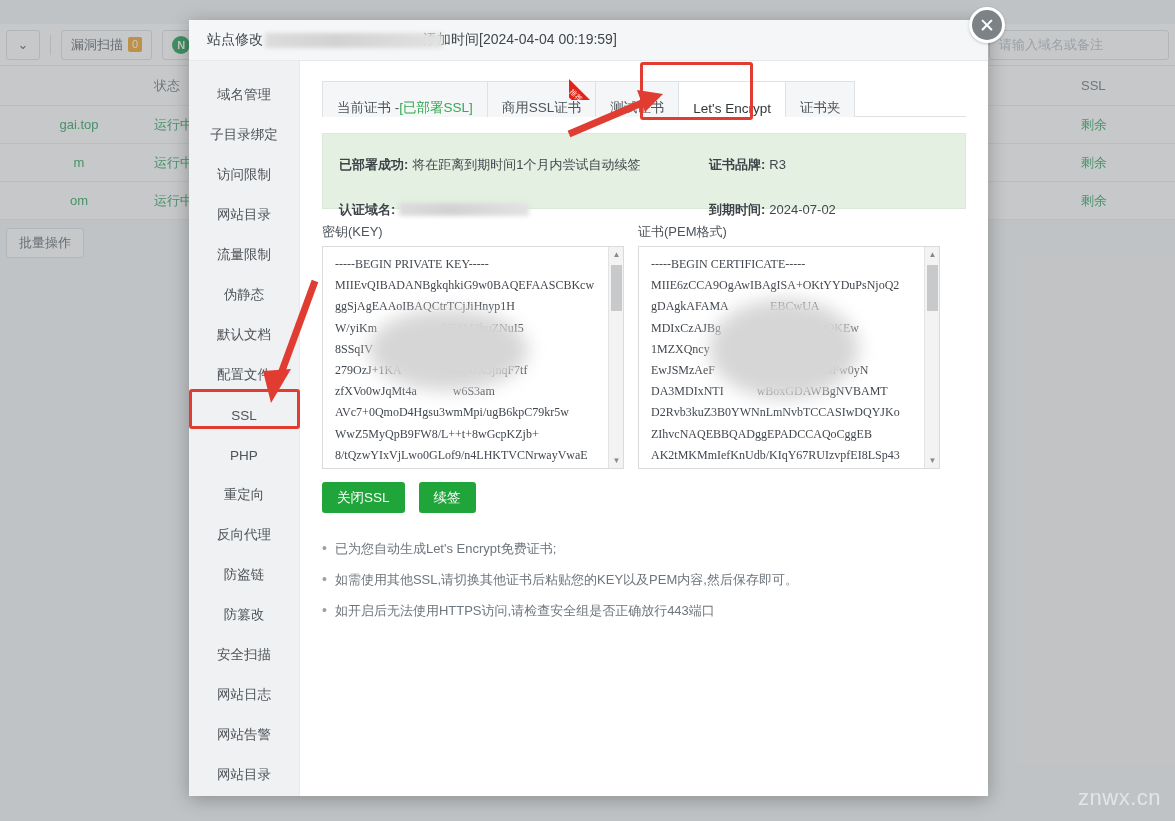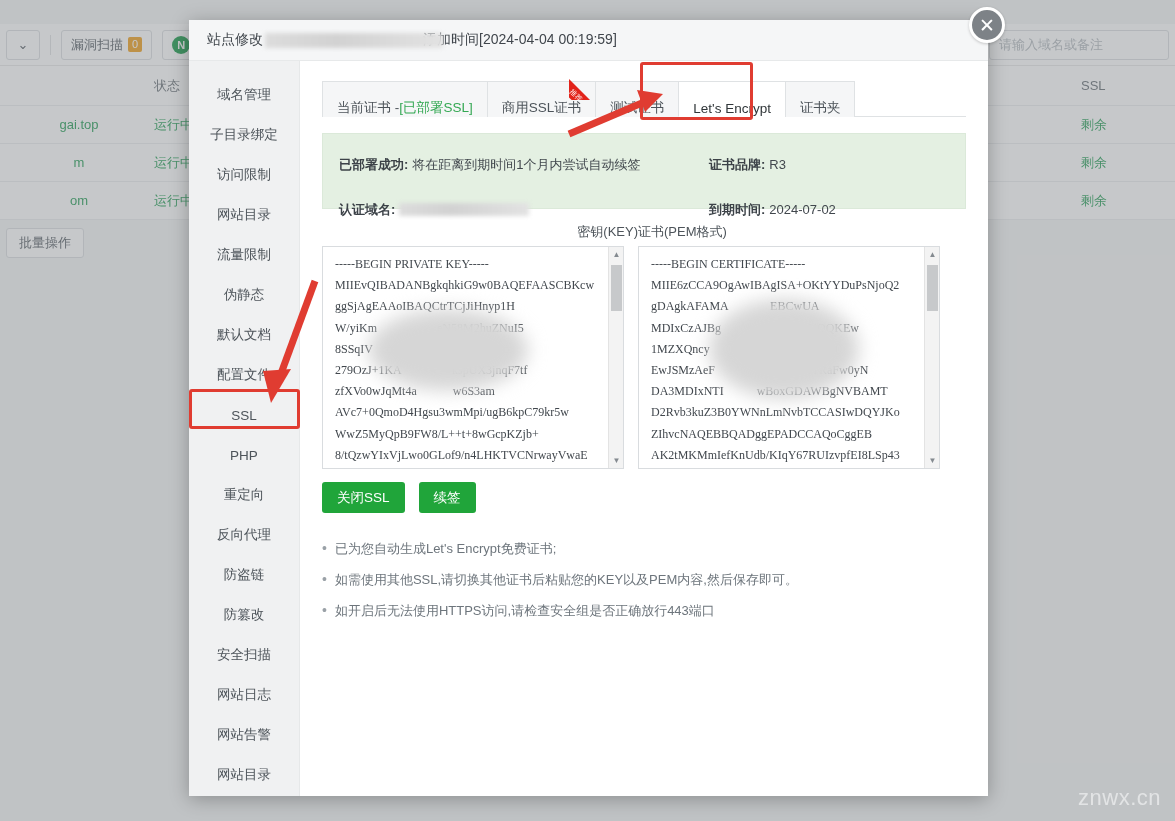--- a/index.html
+++ b/index.html
@@ -174,21 +174,21 @@
     padding: 0 16px;
     font-size: 13px; color: #41474d;
   }
   .bn-col { display: flex; flex-direction: column; gap: 27px; margin-top: 32px; }
   .bn-left { width: 370px; }
   .bn-row { display: flex; align-items: center; gap: 4px; white-space: nowrap; }
   .bn-label { font-weight: bold; color: #3c4248; }
   #domain-blur { width: 130px; height: 13px; }
 
   
-  #ta-labels { display: flex; margin-top: 14px; font-size: 13px; color: #4d545a; text-align: right; }
+  #ta-labels { display: flex; margin-top: 14px; font-size: 13px; color: #4d545a; }
   #ta-labels .l1 { width: 316px; }
   #ta-wrap { display: flex; gap: 14px; margin-top: 5px; }
   .ta-box {
     width: 302px; height: 223px;
     border: 1px solid #d9dcdf; background: #fff;
     position: relative; overflow: hidden;
   }
   .ta-text {
     padding: 7px 10px 7px 12px;
     font-size: 12px; line-height: 21.2px;

